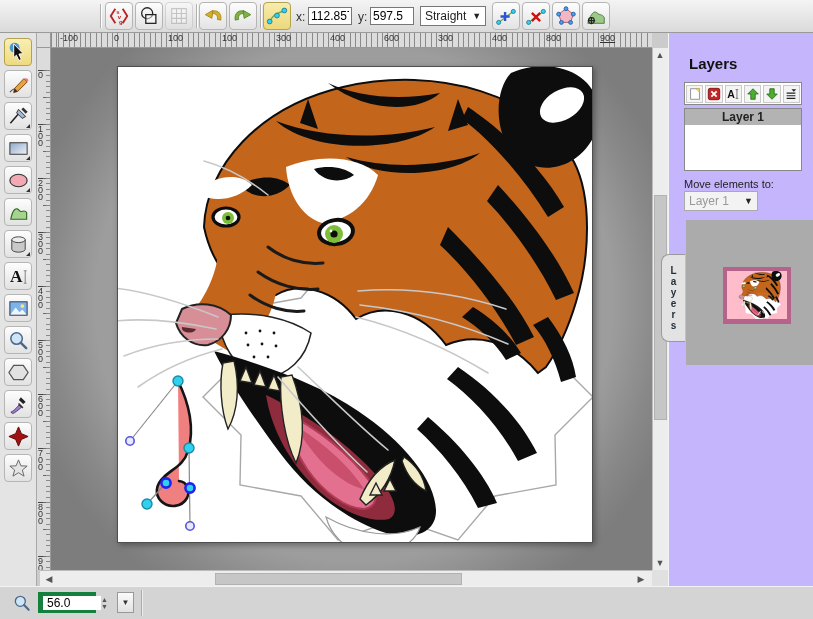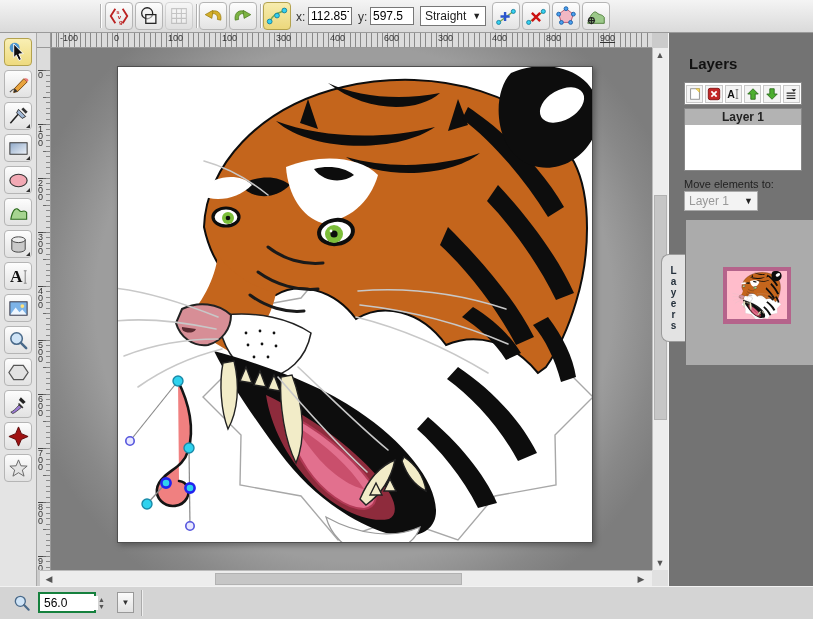--- a/index.html
+++ b/index.html
@@ -56,40 +56,40 @@
   #canvas{position:absolute;left:66px;top:18px;width:474px;height:475px;background:#fff;border:1px solid #4f4f4f;box-shadow:2px 2px 6px rgba(0,0,0,.35);}
   #canvas svg{display:block;}
   
   .sb{position:absolute;background:#ededed;}
   #vscroll{left:652px;top:48px;width:16px;height:522px;border-left:1px solid #bbb;box-sizing:border-box;}
   #hscroll{left:40px;top:570px;width:612px;height:16px;border-top:1px solid #bbb;box-sizing:border-box;}
   .sb-arrow{position:absolute;color:#555;font-size:9px;line-height:14px;width:14px;height:14px;text-align:center;cursor:pointer;}
   .sb-thumb{position:absolute;background:#c6c6c6;border:1px solid #b2b2b2;box-sizing:border-box;cursor:pointer;}
   #scroll-corner{position:absolute;left:652px;top:570px;width:16px;height:16px;background:#e0e0e0;}
   
-  #right-panel{position:absolute;left:668px;top:33px;width:145px;height:553px;background:#737373;border-left:1px solid #f5f5f5;box-sizing:border-box;}
+  #right-panel{position:absolute;left:668px;top:33px;width:145px;height:553px;background:#c4b5fd;border-left:1px solid #f5f5f5;box-sizing:border-box;}
   #layers-title{position:absolute;left:20px;top:22px;font-size:15px;font-weight:bold;color:#111;}
   #layer-btnbar{position:absolute;left:15px;top:49px;width:118px;height:23px;background:#fff;border:1px solid #888;box-sizing:border-box;display:flex;align-items:center;}
   .lbtn{width:18px;height:18px;margin:0 1px;border:1px solid #c9c9c9;background:#f4f4f4;display:flex;align-items:center;justify-content:center;cursor:pointer;box-sizing:border-box;}
   .lbtn svg{width:14px;height:14px;}
   #layer-list{position:absolute;left:15px;top:75px;width:118px;height:63px;background:#fff;border:1px solid #888;box-sizing:border-box;}
   #layer-row{height:16px;background:#b3b3b3;font-weight:bold;font-size:12px;text-align:center;line-height:16px;cursor:pointer;}
   #move-label{position:absolute;left:15px;top:145px;font-size:11px;color:#222;}
   #move-select{left:15px;top:158px;width:74px;background:#f3f3f3;color:#999;border-color:#aaa;}
   #thumb-zone{position:absolute;left:17px;top:187px;width:128px;height:145px;background:#ababab;}
   #thumb-frame{position:absolute;left:37px;top:47px;width:68px;height:57px;background:#b5638b;}
   #thumb-inner{position:absolute;left:4px;top:4px;width:60px;height:48px;background:#ffbccb;overflow:hidden;}
   #layers-tab{position:absolute;left:661px;top:254px;width:24px;height:88px;background:#e3e3e3;border:1px solid #9a9a9a;
     border-right:none;border-radius:8px 0 0 8px;box-sizing:border-box;cursor:pointer;
     display:flex;flex-direction:column;align-items:center;justify-content:center;}
   #layers-tab span{font-size:10px;font-weight:bold;color:#24303c;line-height:11px;}
   
   #bottom-bar{position:absolute;left:0;top:586px;width:813px;height:33px;background:#d4d4d4;border-top:1px solid #f2f2f2;box-sizing:border-box;}
   #zoom-icon{position:absolute;left:12px;top:6px;width:20px;height:20px;}
-  #zoom-input-wrap{position:absolute;left:38px;top:5px;width:58px;height:21px;background:#fff;border:2px solid #15803d;box-sizing:border-box;display:flex;align-items:center;}
+  #zoom-input-wrap{position:absolute;left:38px;top:5px;width:58px;height:21px;background:#fff;border:5px solid #15803d;box-sizing:border-box;display:flex;align-items:center;}
   #zoom-input{flex:1;border:none;outline:none;font-family:"Liberation Sans",sans-serif;font-size:12px;padding:0 4px;width:50px;}
   #zoom-spinner{width:14px;font-size:7px;line-height:7px;color:#555;text-align:center;cursor:pointer;}
   #zoom-dd{position:absolute;left:117px;top:5px;width:17px;height:21px;border:1px solid #999;background:linear-gradient(#fbfbfb,#e2e2e2);
     box-sizing:border-box;text-align:center;font-size:8px;line-height:19px;color:#333;cursor:pointer;}
   #bottom-sep{position:absolute;left:141px;top:3px;width:1px;height:26px;background:#aaa;box-shadow:1px 0 0 #eee;}
 </style>
 </head>
 <body>
 
 <div id="app">

